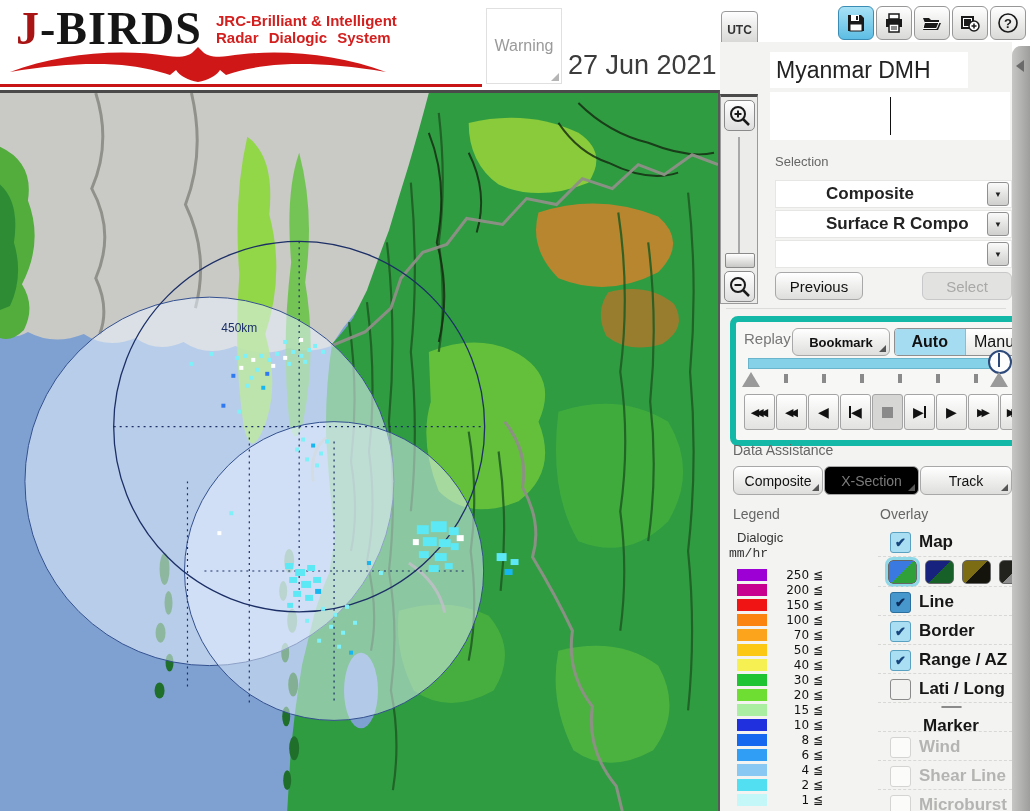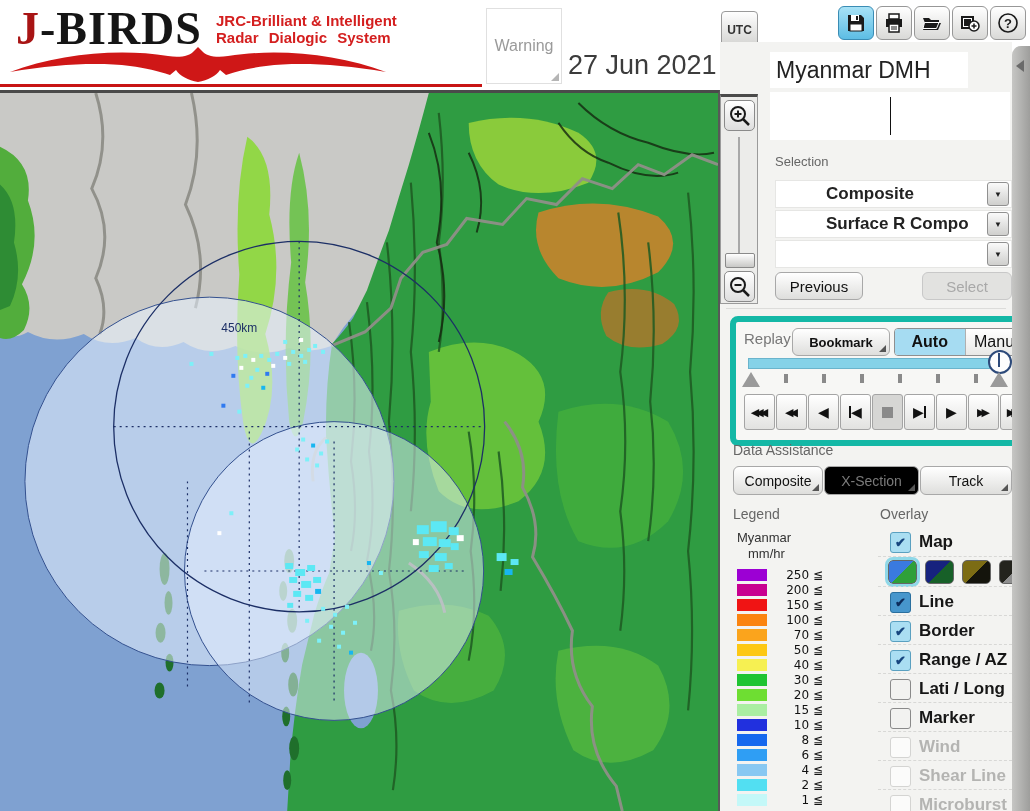--- a/index.html
+++ b/index.html
@@ -307,22 +307,22 @@
       <span class="corner"></span>
     </div>
     <div class="btn da-btn" style="left:200px;top:424px;width:90px;">
       <span>Track</span>
       <span class="corner"></span>
     </div>
 
     <div class="sec-label" style="left:13px;top:464px;font-size:14px;">Legend</div>
     <div class="sec-label" style="left:160px;top:464px;font-size:14px;">Overlay</div>
 
-    <div class="lg-head" style="position:absolute;left:17px;top:488px;">Myanmar</div>
-    <div class="lg-head" style="position:absolute;left:28px;top:504px;">mm/hr</div>
+    <div class="lg-head" style="position:absolute;left:17px;top:488px;">Dialogic</div>
+    <div class="lg-head" style="position:absolute;left:9px;top:504px;font-family:Liberation Mono, monospace;">mm/hr</div>
 
     <div class="lg-row" style="top:527px;">
         <span class="lg-sw" title="250 ≦" style="background-color: rgb(156, 0, 212);"></span>
         <span class="lg-lb">250 ≦</span>
       </div>
     <div class="lg-row" style="top:542px;">
         <span class="lg-sw" style="background-color: rgb(200, 0, 144);"></span>
         <span class="lg-lb">200 ≦</span>
       </div>
     <div class="lg-row" style="top:557px;">
@@ -408,21 +408,21 @@
     <div class="ov-row" style="top:606px;">
       <span class="ov-cb on">✔</span>
       <span class="ov-lb">Range / AZ</span>
     </div>
     <div class="ov-div" style="top:631px;"></div>
     <div class="ov-row" style="top:635px;">
       <span class="ov-cb"></span>
       <span class="ov-lb">Lati / Long</span>
     </div>
     <div class="ov-div" style="top:660px;"></div>
-    <div class="ov-row" style="top:664px;">
+    <div class="ov-row" style="top:664px;flex-direction:column;">
       <span class="ov-cb"></span>
       <span class="ov-lb">Marker</span>
     </div>
     <div class="ov-div" style="top:689px;"></div>
     <div class="ov-row" style="top:693px;">
       <span class="ov-cb dis"></span>
       <span class="ov-lb dis">Wind</span>
     </div>
     <div class="ov-div" style="top:718px;"></div>
     <div class="ov-row" style="top:722px;">

